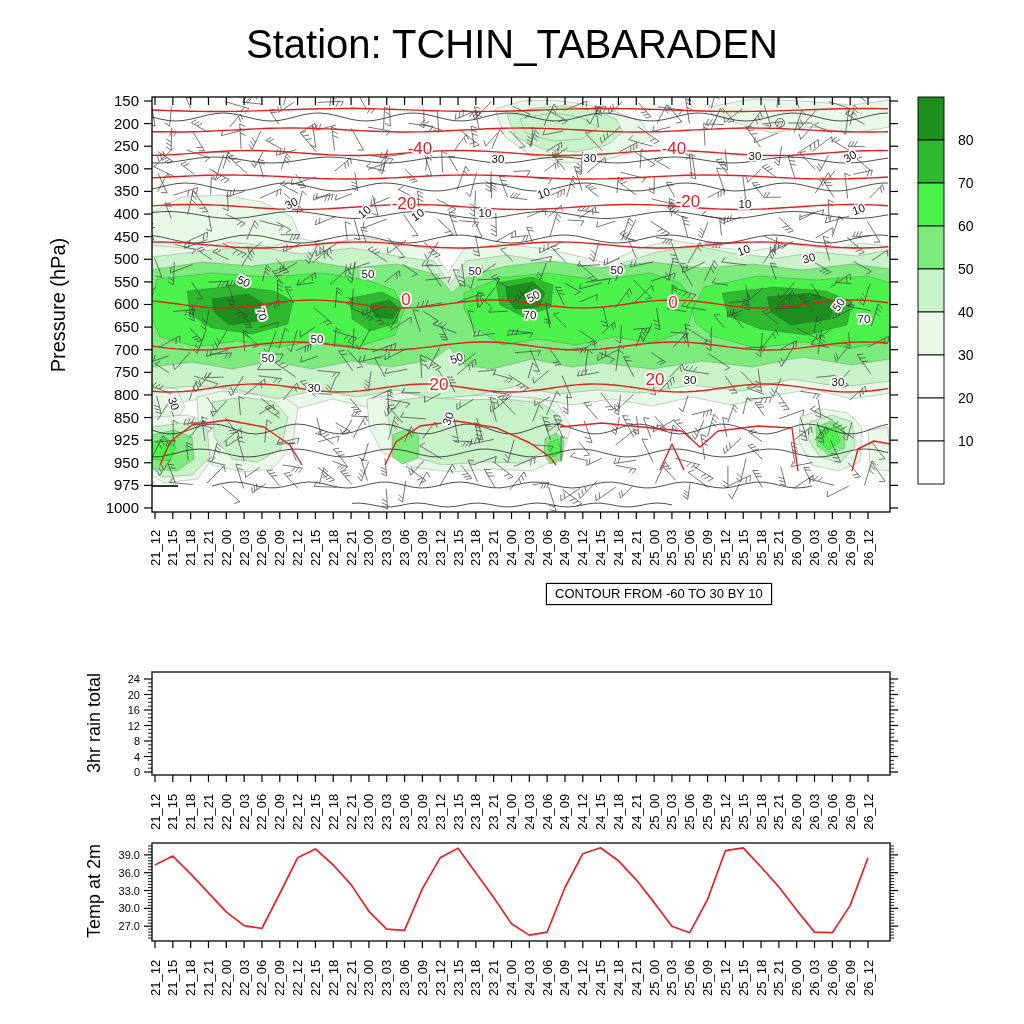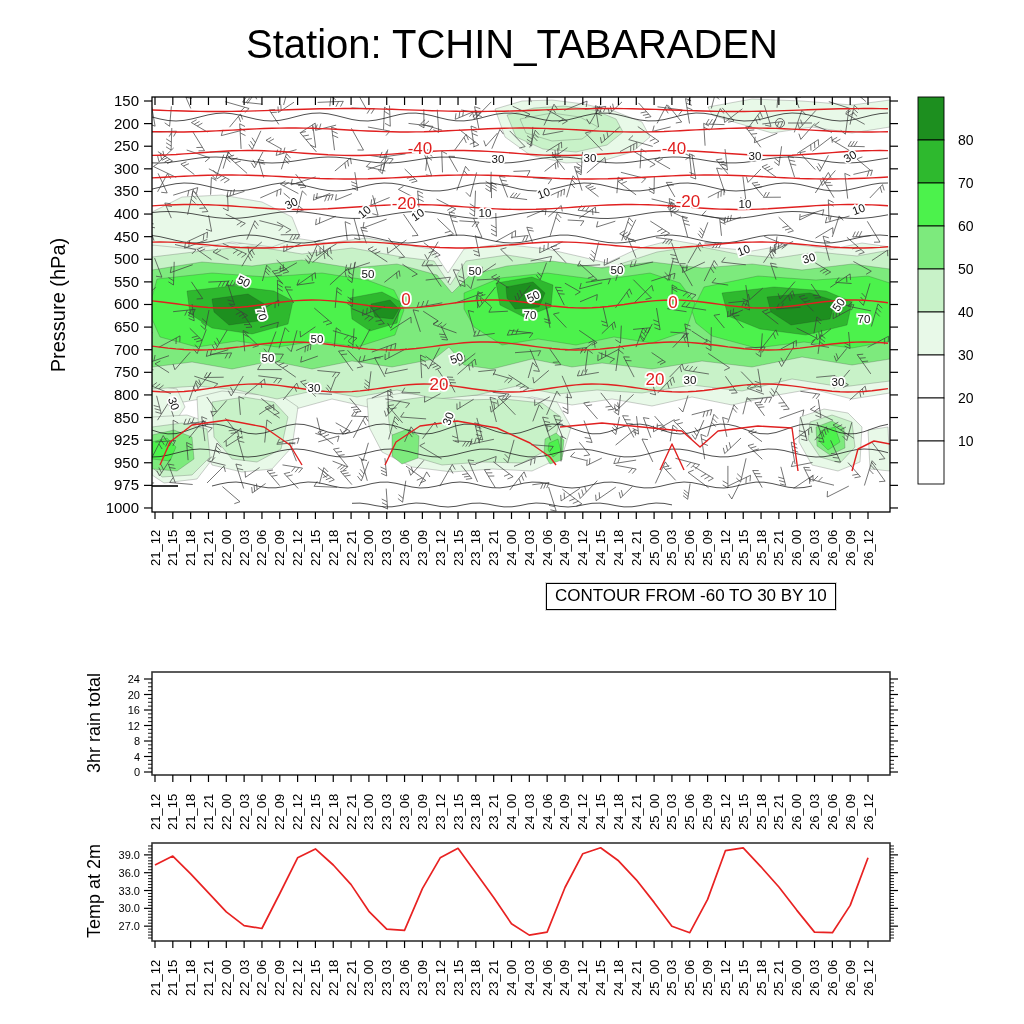--- a/index.html
+++ b/index.html
@@ -4,21 +4,21 @@
 <style>
   html,body{margin:0;padding:0;background:#fff;}
   .page{position:relative;width:1020px;height:1024px;background:#ffffff;overflow:hidden;
         font-family:"Liberation Sans", sans-serif;color:#000;}
   .main-title{position:absolute;top:22px;left:0;width:1024px;text-align:center;
         font-size:40px;letter-spacing:0px;color:#000;}
   .vlabel{position:absolute;white-space:nowrap;transform:translate(-50%,-50%) rotate(-90deg);}
   .vlabel.press{font-size:20px;}
   .vlabel.small{font-size:18px;}
   .contour-note{position:absolute;top:583px;left:546px;border:1px solid #000;
-        box-shadow:0 0 0 1px #d8d8d8;padding:2px 8px 3px 8px;font-size:17px;background:#fff;}
+        box-shadow:0 0 0 1px #d8d8d8;padding:2px 8px 3px 8px;font-size:13px;background:#fff;}
   svg text{font-family:"Liberation Sans", sans-serif;}
 </style>
 </head>
 <body>
 
 <div class="page">
   <div class="main-title">Station: TCHIN_TABARADEN</div>
   <div class="vlabel press" style="left:58px;top:305px;">Pressure (hPa)</div>
   <div class="vlabel small" style="left:94px;top:723px;">3hr rain total</div>
   <div class="vlabel small" style="left:94px;top:891px;">Temp at 2m</div>

